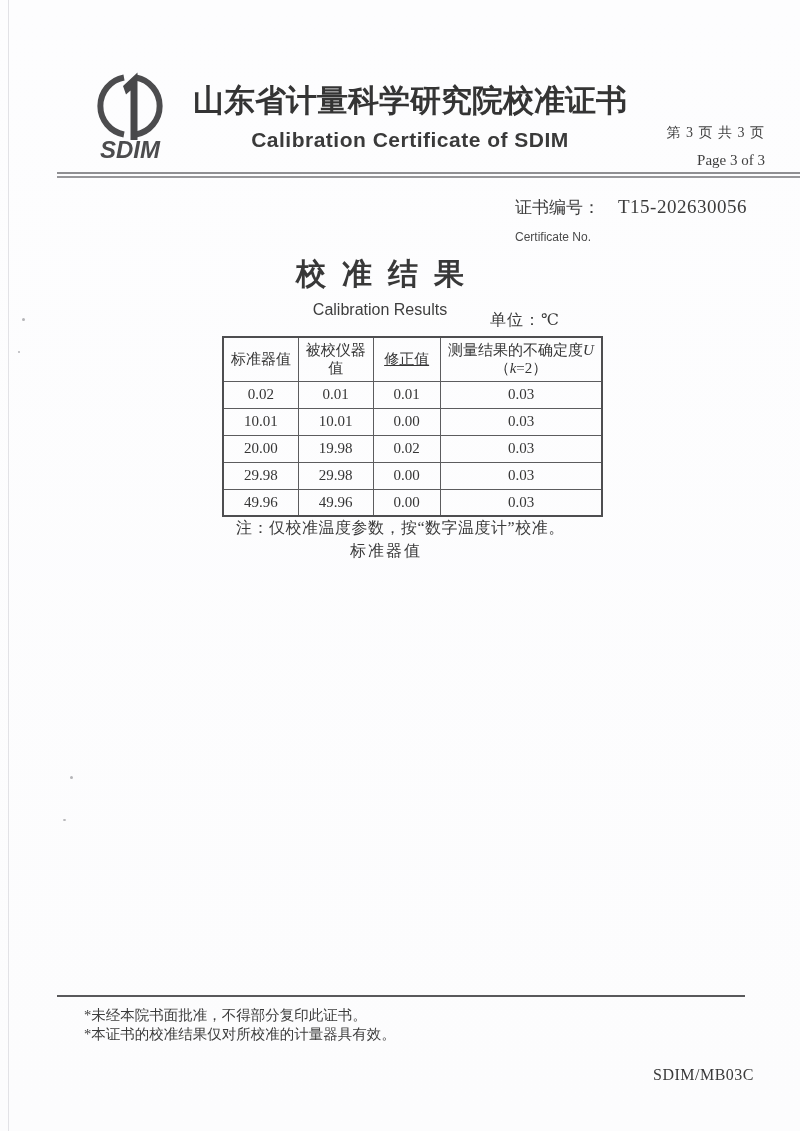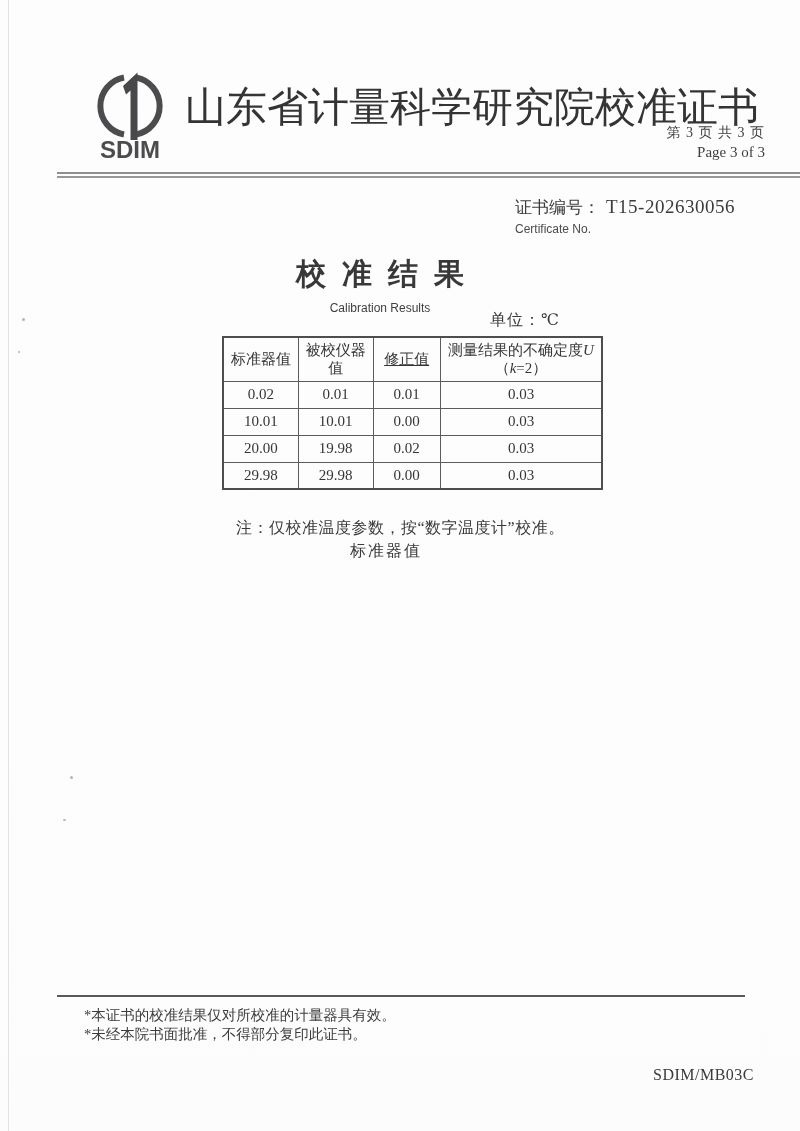--- a/index.html
+++ b/index.html
@@ -27,62 +27,63 @@
   .speck { position: absolute; background: #b5b5b8; border-radius: 50%; }
   .speck.s1 { left: 22px; top: 318px; width: 3px; height: 3px; }
   .speck.s2 { left: 18px; top: 351px; width: 2px; height: 2px; }
   .speck.s3 { left: 70px; top: 776px; width: 3px; height: 3px; }
   .speck.s4 { left: 63px; top: 819px; width: 3px; height: 2px; }
 
   
   .logo {
     position: absolute; left: 82px; top: 70px; width: 96px; height: 92px;
     text-align: center;
+    font-style: italic;
   }
   .header-title-block {
     position: absolute; left: 185px; top: 80px; width: 450px;
     text-align: center;
   }
   .title-cn {
-    font-size: 41px; font-weight: normal; color: #343434;
+    font-size: 31px; font-weight: bold; color: #343434;
     letter-spacing: 0px; white-space: nowrap;
   }
   .title-en {
     margin-top: 6px;
     font-size: 21px; font-weight: bold; color: #3a3a3a;
     letter-spacing: 0.5px; white-space: nowrap;
   }
   .page-info {
     position: absolute; left: 635px; top: 124px; width: 130px;
     text-align: right; color: #3f3f3f;
   }
   .page-info .cn { font-size: 14px; letter-spacing: 1px; }
-  .page-info .en { font-size: 15px; margin-top: 2px; }
+  .page-info .en { font-size: 15px; margin-top: 10px; }
 
   .double-rule {
     position: absolute; left: 57px; top: 172px; width: 743px; height: 6px;
     border-top: 2px solid #8f8f92;
     border-bottom: 2px solid #97979a;
   }
 
   
   .cert-no-block { position: absolute; left: 515px; top: 196px; }
   .cert-no-line { font-size: 17px; color: #3b3b3b; white-space: nowrap; }
-  .cert-no-line .value { font-size: 19px; margin-left: 6px; letter-spacing: 0.5px; }
-  .cert-no-en { font-size: 12px; color: #4a4a4a; margin-top: 3px; }
+  .cert-no-line .value { font-size: 19px; margin-left: 18px; letter-spacing: 0.5px; }
+  .cert-no-en { font-size: 12px; color: #4a4a4a; margin-top: 11px; }
 
   
   .section-title-block {
     position: absolute; left: 250px; top: 234px; width: 260px; text-align: center; margin-top: 20px;
   }
   .section-title-cn {
     font-size: 30px; font-weight: bold; color: #383838;
     letter-spacing: 16px; padding-left: 16px; white-space: nowrap;
   }
-  .section-title-en { font-size: 12px; color: #3e3e3e; margin-top: 6px; }
+  .section-title-en { font-size: 16px; color: #3e3e3e; margin-top: 6px; }
 
   .unit-label {
     position: absolute; left: 490px; top: 310px;
     font-size: 16px; color: #3a3a3a; letter-spacing: 1px;
   }
 
   
   .results-table {
     position: absolute; left: 222px; top: 336px;
     border-collapse: collapse;
@@ -146,20 +147,21 @@
         <path d="M 54 7.5 A 29 29 0 0 1 54 64.5"></path>
         <path d="M 42 64.5 A 29 29 0 0 1 42 7.5"></path>
       </g>
       <path d="M 41 16 L 55.5 2.5 L 55.5 70 L 48.5 70 L 48.5 20.5 L 44 24.5 Z" fill="#48484a"></path>
       <text x="48" y="88" text-anchor="middle" font-family="Liberation Sans, DejaVu Sans, sans-serif" font-size="24" font-weight="bold" fill="#4c4c4e">SDIM</text>
     </svg>
   </div>
 
   <div class="header-title-block">
     <div class="title-cn serif">山东省计量科学研究院校准证书</div>
+    <div class="title-en sans">Calibration Certificate of SDIM</div>
   </div>
 
   <div class="page-info">
     <div class="cn serif">第 3 页 共 3 页</div>
     <div class="en serif">Page 3 of 3</div>
   </div>
 
   <div class="double-rule"></div>
 
   <div class="cert-no-block">
@@ -206,26 +208,32 @@
         <td>19.98</td>
         <td>0.02</td>
         <td>0.03</td>
       </tr>
       <tr>
         <td>29.98</td>
         <td>29.98</td>
         <td>0.00</td>
         <td>0.03</td>
       </tr>
+      <tr>
+        <td>49.96</td>
+        <td>49.96</td>
+        <td>0.00</td>
+        <td>0.03</td>
+      </tr>
     </tbody>
   </table>
 
   <div class="note-1 serif">注：仅校准温度参数，按“数字温度计”校准。</div>
   <div class="note-2 serif">标准器值</div>
 
   <div class="footer-rule"></div>
   <div class="footer-notes serif">
+    <div>*未经本院书面批准，不得部分复印此证书。</div>
     <div>*本证书的校准结果仅对所校准的计量器具有效。</div>
-    <div>*未经本院书面批准，不得部分复印此证书。</div>
   </div>
   <div class="form-code serif">SDIM/MB03C</div>
 
 </div>
 
 </body></html>

